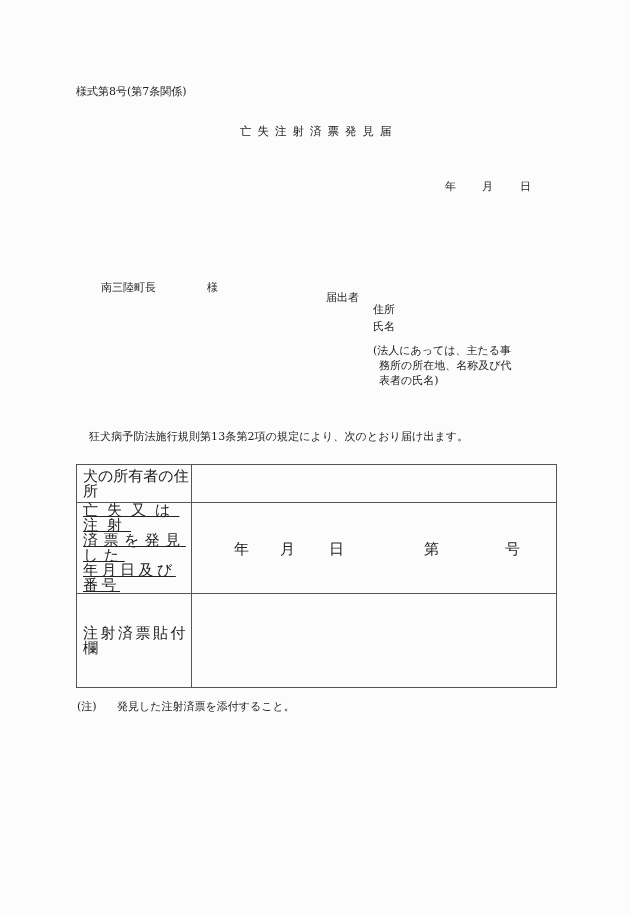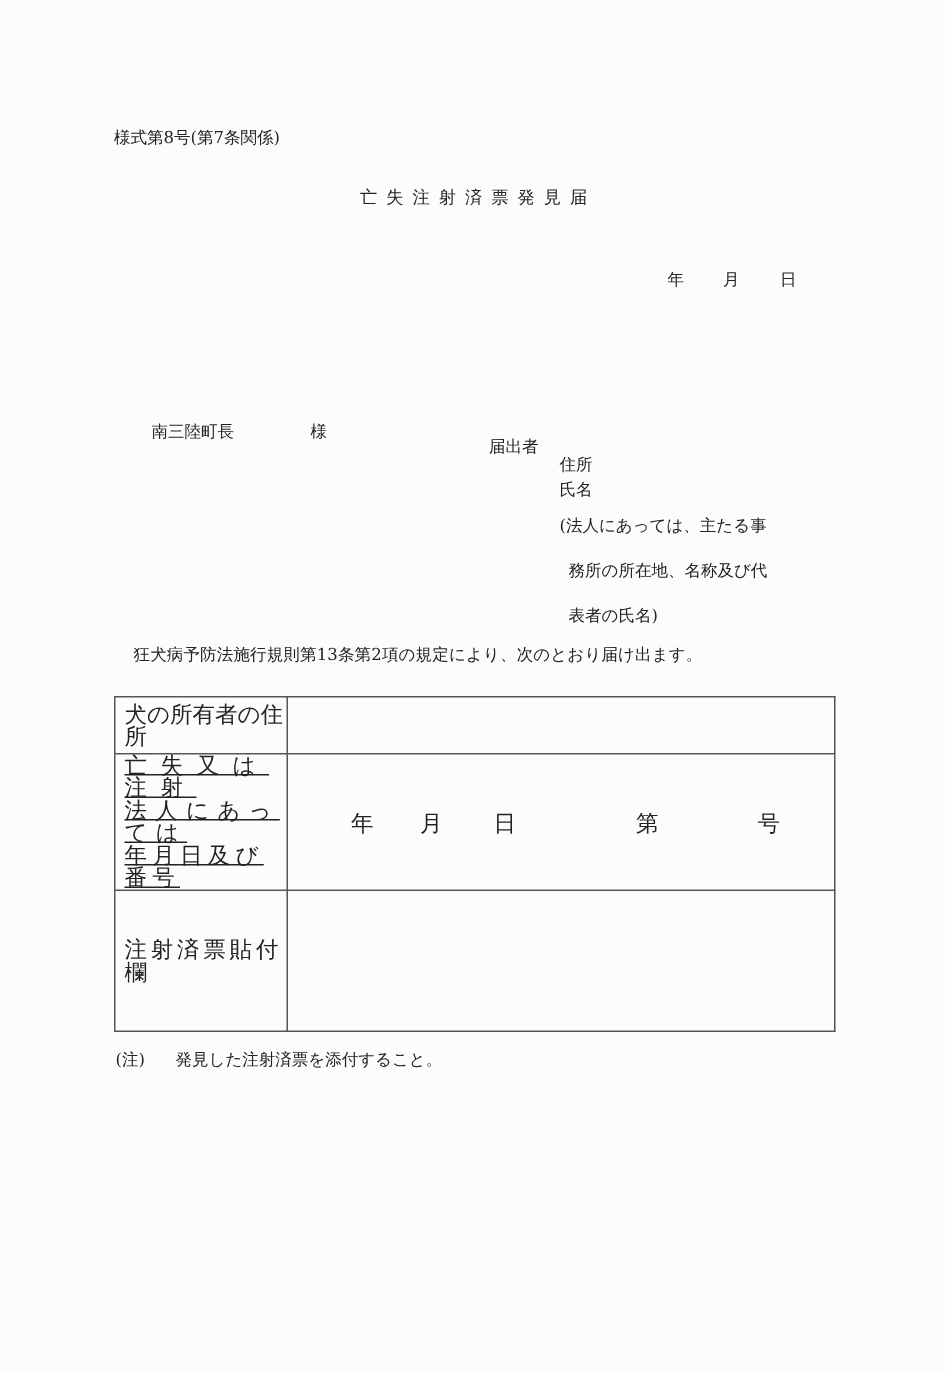--- a/index.html
+++ b/index.html
@@ -28,21 +28,21 @@
     .date-line .d-month { width: 38px; }
 
     .addressee { left: 101px; top: 237px; font-size: 11px; }
     .addressee .mayor { display: inline-block; width: 106px; margin-top: 45px; }
 
     .applicant-label { left: 326px; top: 292px; font-size: 11px; }
     .applicant-address { left: 373px; top: 292px; font-size: 11px; margin-top: 12px; }
     .applicant-name { left: 373px; top: 321px; font-size: 11px; }
     .applicant-note { left: 373px; top: 343px; font-size: 11px; line-height: 15px; white-space: normal; width: 150px; }
     .applicant-note div { white-space: nowrap; }
-    .applicant-note .indent { padding-left: 6px; margin-top: 15px; }
+    .applicant-note .indent { padding-left: 6px; }
 
     .statement { left: 89px; top: 431px; font-size: 11px; letter-spacing: 0.1px; }
 
     table.form-table {
       position: absolute;
       left: 76px;
       top: 464px;
       width: 481px;
       border-collapse: collapse;
       font-size: 15px;
@@ -104,21 +104,21 @@
   <tbody>
       <tr class="row1">
     <td class="label">
       <span>犬の所有者の住所</span>
     </td>
     <td></td>
   </tr>
   <tr class="row3">
     <td class="label" style="letter-spacing:7.5px;">
       <div style="letter-spacing:9px;">亡失又は注射</div>
-      <div style="letter-spacing:5.5px;">法人にあっては</div>
+      <div style="letter-spacing:5.5px;">済票を発見した</div>
       <div style="letter-spacing:3.5px;">年月日及び番号</div>
     </td>
     <td>
       <div class="cell-inner" style="height:55px;">
         <span class="dn" style="left:42px;">年</span>
         <span class="dn" style="left:88px;">月</span>
         <span class="dn" style="left:137px;">日</span>
         <span class="dn" style="left:232px;">第</span>
         <span class="dn" style="left:313px;">号</span>
       </div>

